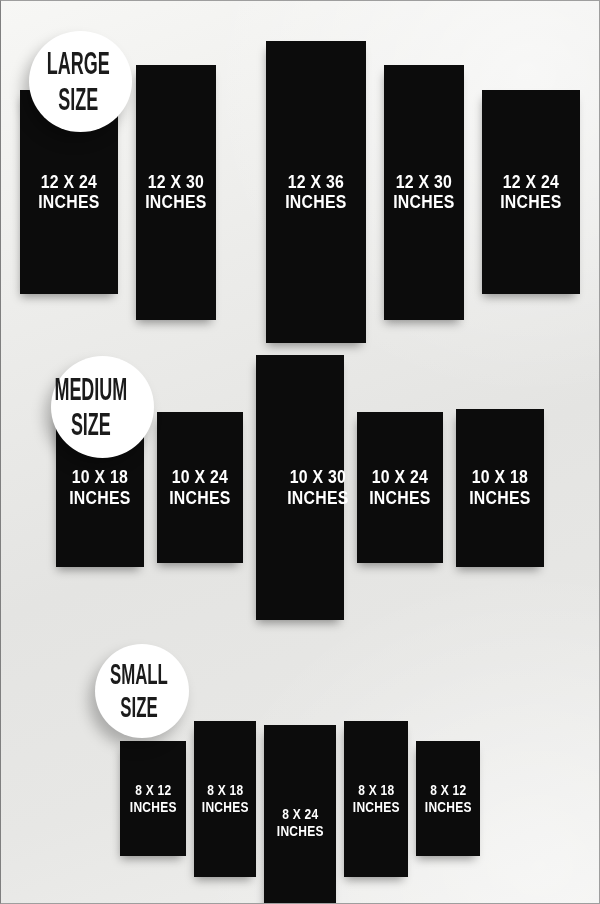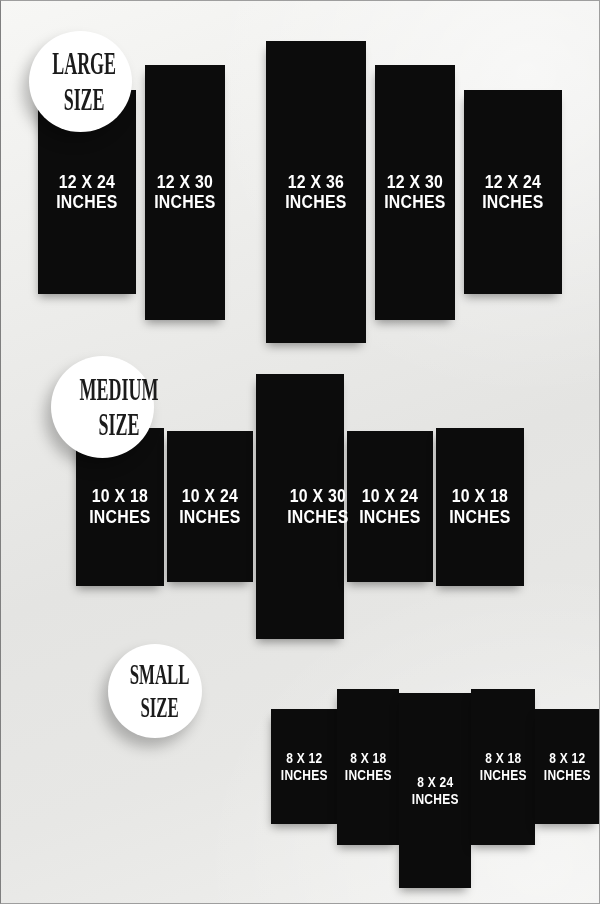--- a/index.html
+++ b/index.html
@@ -21,23 +21,23 @@
 
   
   .row {
     position: absolute;
     left: 0;
     right: 0;
     display: flex;
     justify-content: center;
     align-items: center;
   }
-  .row.large  { top: 40px;  height: 302px; gap: 9px; }
-  .row.medium { top: 373px; height: 265px; gap: 3px; }
-  .row.small  { top: 668px; height: 195px; gap: 0; justify-content: flex-end; }
+  .row.large  { top: 40px;  height: 302px; gap: 18px; }
+  .row.medium { top: 354px; height: 265px; gap: 13px; }
+  .row.small  { top: 700px; height: 195px; gap: 8px; }
 
   .panel {
     background: #0c0c0c;
     display: flex;
     align-items: center;
     justify-content: center;
     flex: 0 0 auto;
     box-shadow: -2px 6px 9px -3px rgba(0,0,0,0.38);
   }
 
@@ -68,28 +68,27 @@
   .small .label { font-size: 15px; transform: scaleX(0.80); }
   .label span { display: block; }
 
   
   .badge {
     position: absolute;
     background: #ffffff;
     border-radius: 50%;
     display: flex;
     align-items: center;
-    justify-content: flex-start;
+    justify-content: flex-end;
     z-index: 3;
     box-shadow: -6px 9px 14px rgba(0,0,0,0.25);
-    font-family: Liberation Serif, serif;
   }
   .badge.large-b  { left: 28px; top: 30px;  width: 103px; height: 101px; }
   .badge.medium-b { left: 50px; top: 355px; width: 103px; height: 102px; }
-  .badge.small-b  { left: 107px; top: 643px; width: 94px;  height: 94px; }
+  .badge.small-b  { left: 94px; top: 643px; width: 94px;  height: 94px; }
 
   .badge-text {
     color: #1b1b1b;
     font-weight: 700;
     text-align: center;
     font-size: 31px;
     line-height: 1.13;
     transform: scaleX(0.58);
     white-space: nowrap;
   }

